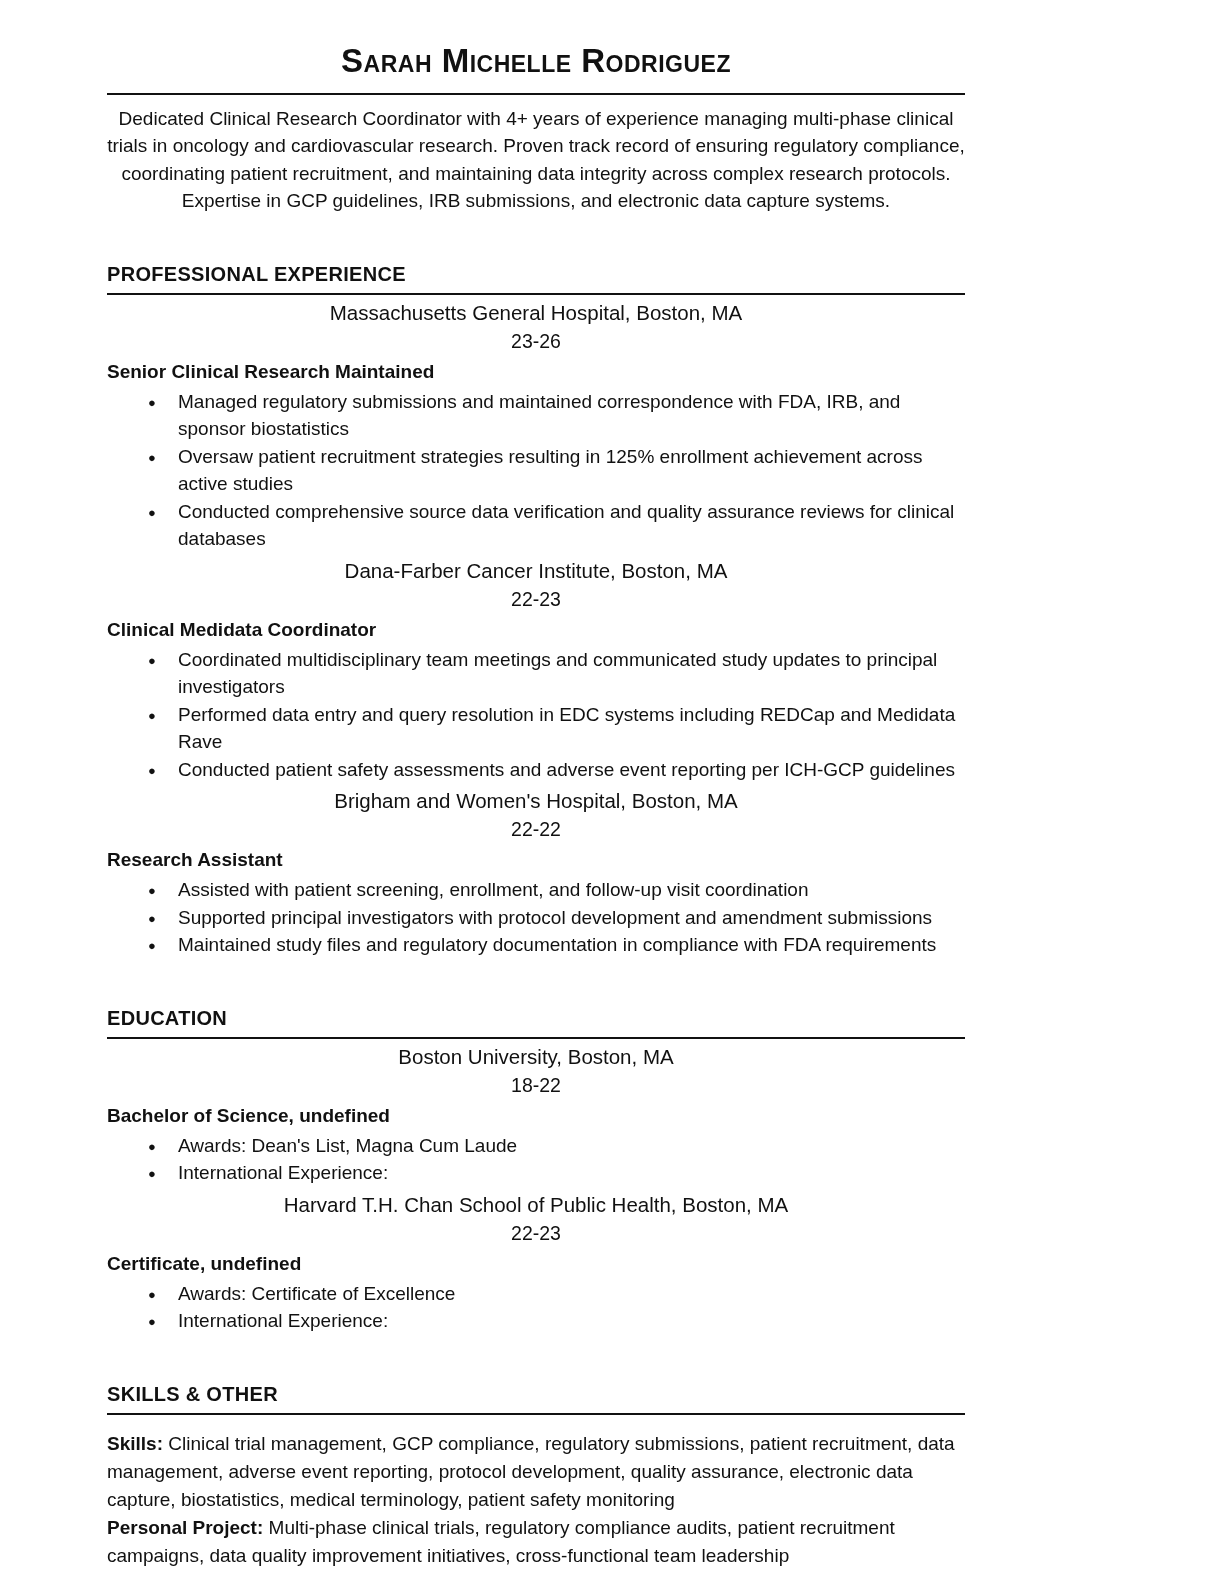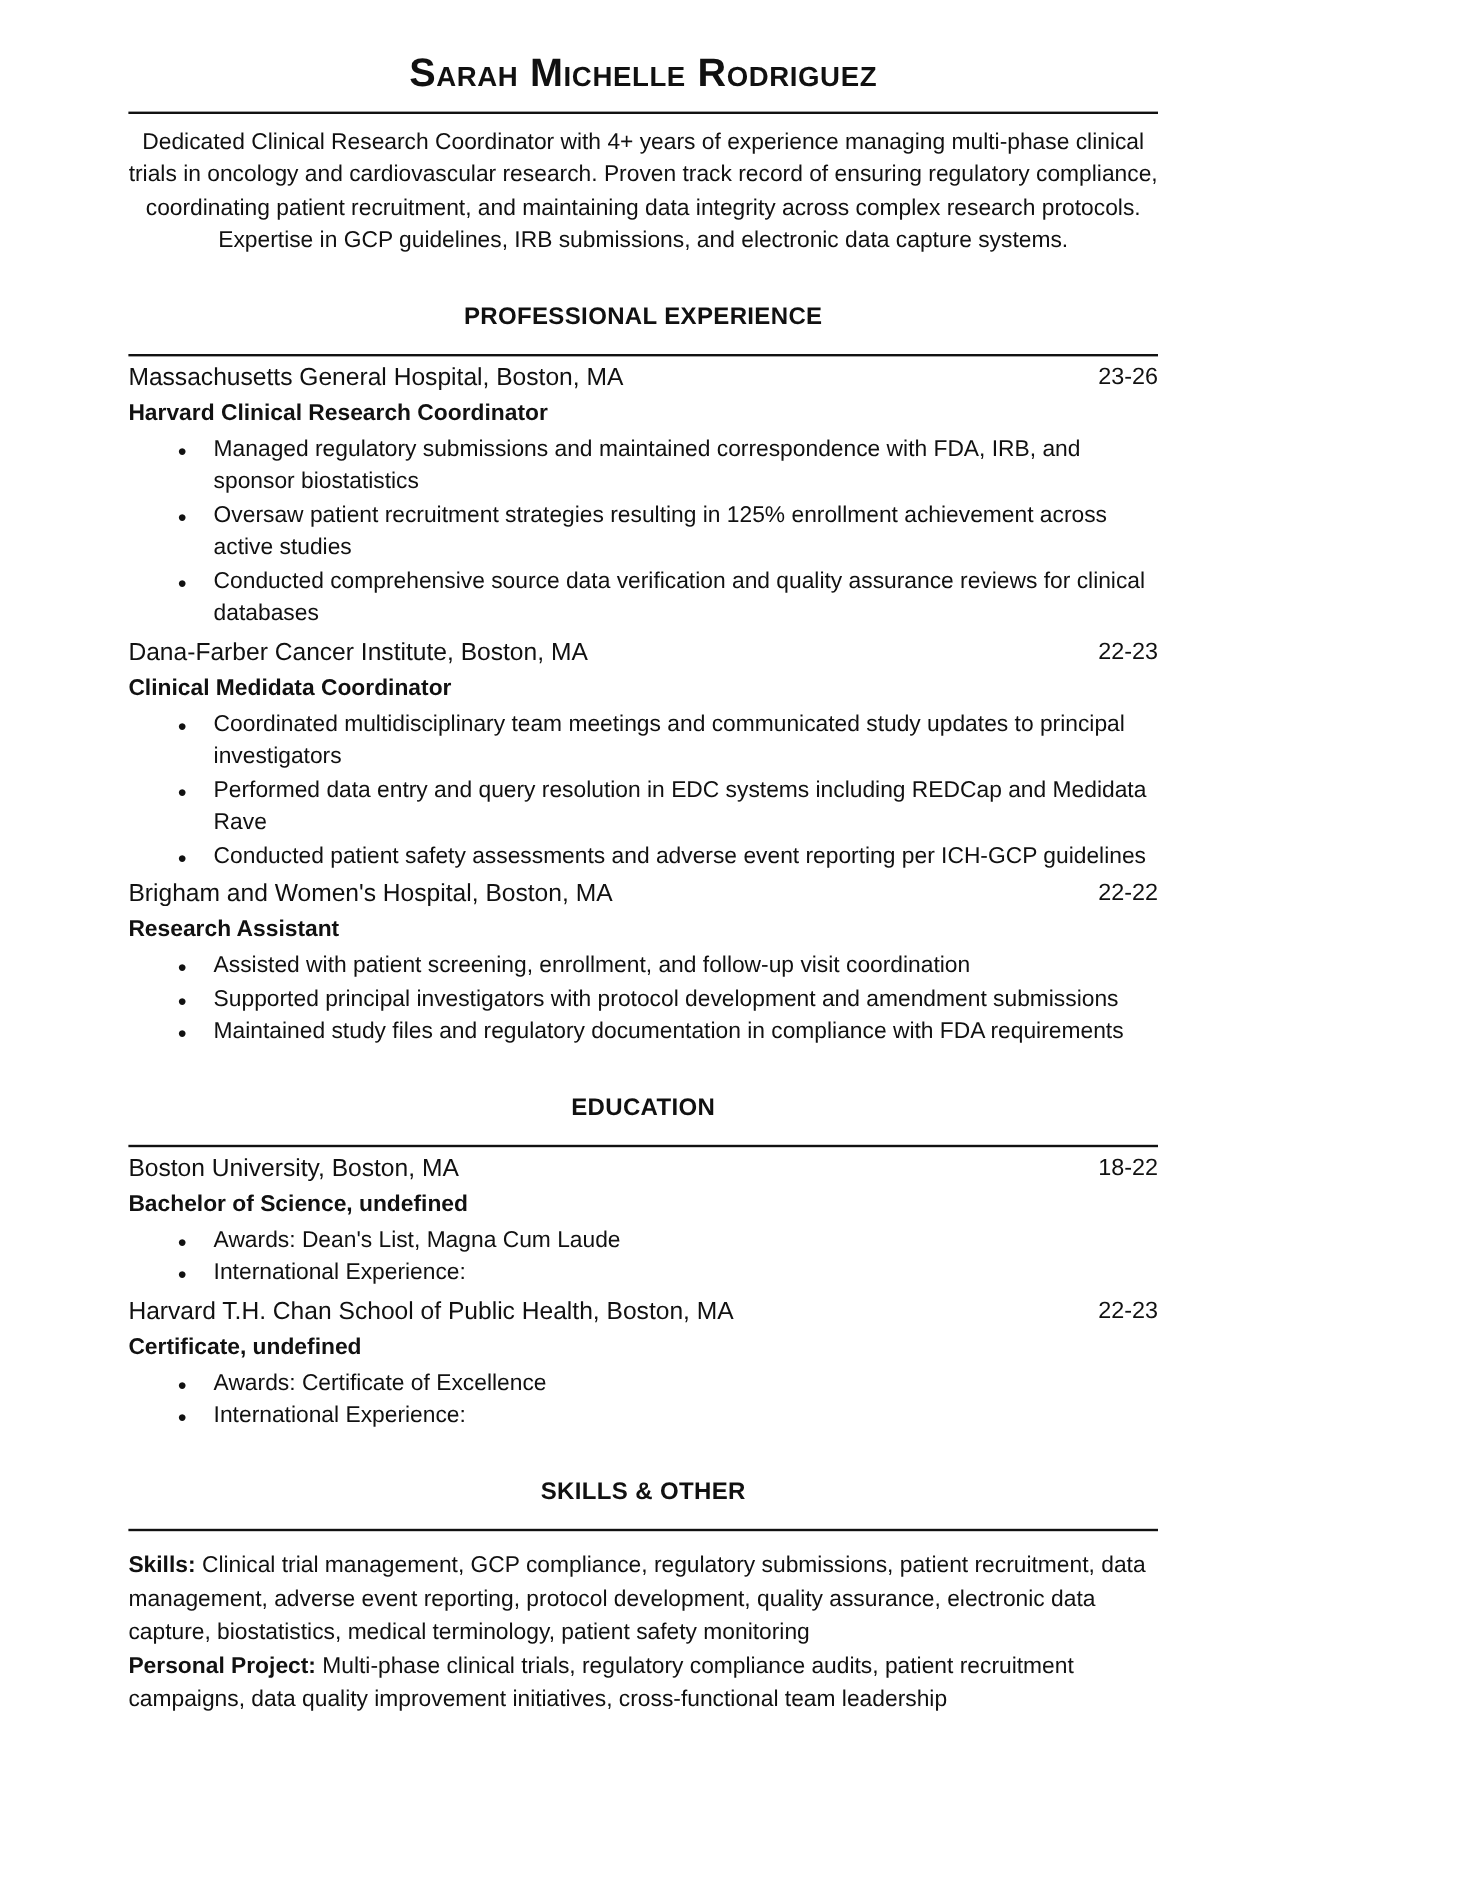--- a/index.html
+++ b/index.html
@@ -39,36 +39,37 @@
   }
   
   .summary {
     margin-top: 10px;
     text-align: center;
     font-size: 19px;
     line-height: 27.5px;
   }
   
   .section-title {
-    margin-top: 38px;
-    text-align: center;
+    margin-top: 48px;
+    text-align: left;
     font-size: 20px;
     font-weight: 700;
     letter-spacing: 0.3px;
-    padding-bottom: 19px;
+    padding-bottom: 7px;
     border-bottom: 2.5px solid #111111;
     margin-bottom: 3px;
   }
   .entry { margin-top: 3px; }
   .entry-head {
     display: flex;
     justify-content: space-between;
     align-items: center;
     font-size: 20.5px;
     line-height: 29px;
+    flex-direction: column;
   }
   .entry-head .dates { font-size: 19.5px; }
   .role {
     font-size: 19px;
     font-weight: 700;
     line-height: 27px;
     margin-top: 2px;
   }
   ul.bullets {
     list-style: none;
@@ -109,21 +110,21 @@
   <p class="summary">Dedicated Clinical Research Coordinator with 4+ years of experience managing multi-phase clinical trials in oncology and cardiovascular research. Proven track record of ensuring regulatory compliance, coordinating patient recruitment, and maintaining data integrity across complex research protocols. Expertise in GCP guidelines, IRB submissions, and electronic data capture systems.</p>
 
   <section>
     <h2 class="section-title">PROFESSIONAL EXPERIENCE</h2>
 
     <div class="entry">
       <div class="entry-head">
         <span class="org">Massachusetts General Hospital, Boston, MA</span>
         <span class="dates">23-26</span>
       </div>
-      <div class="role">Harvard Clinical Research Coordinator</div>
+      <div class="role">Senior Clinical Research Maintained</div>
       <ul class="bullets">
         <li>Managed regulatory submissions and maintained correspondence with FDA, IRB, and sponsor biostatistics</li>
         <li>Oversaw patient recruitment strategies resulting in 125% enrollment achievement across active studies</li>
         <li>Conducted comprehensive source data verification and quality assurance reviews for clinical databases</li>
       </ul>
     </div>
 
     <div class="entry">
       <div class="entry-head">
         <span class="org">Dana-Farber Cancer Institute, Boston, MA</span>

